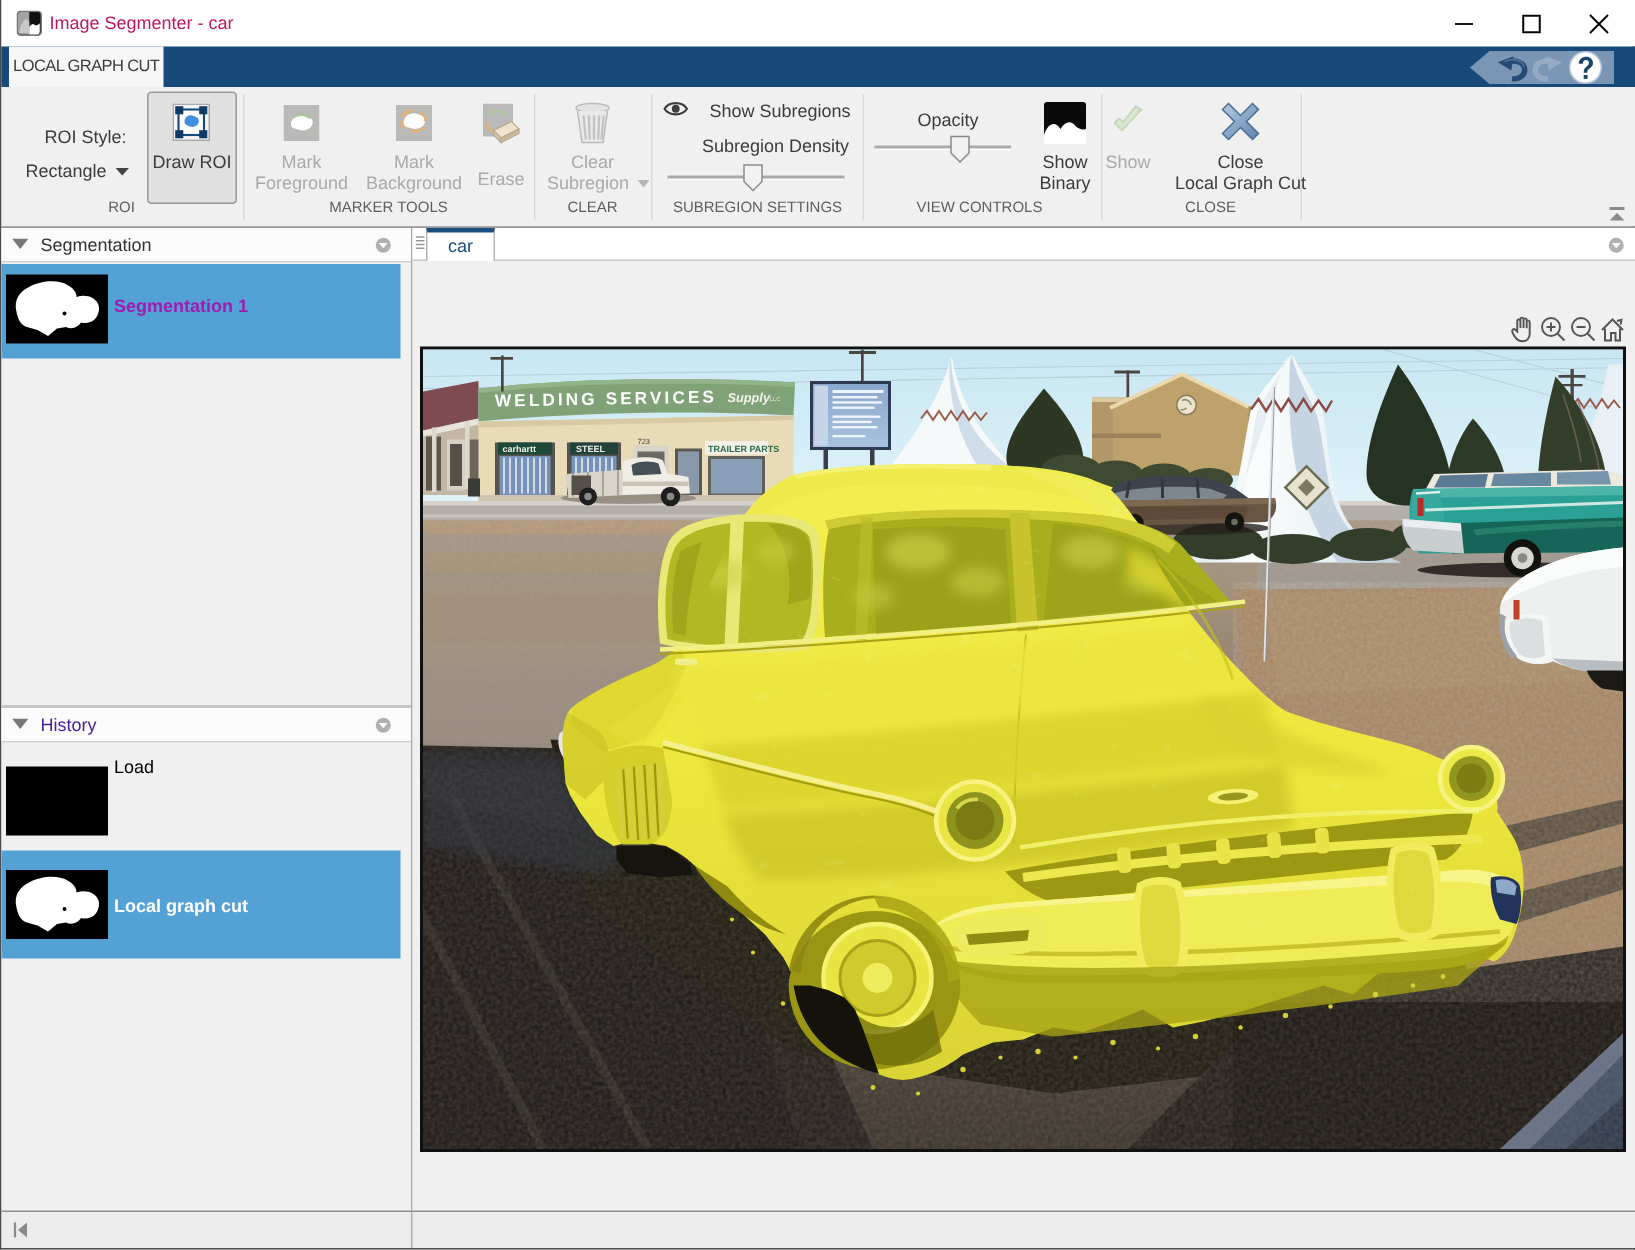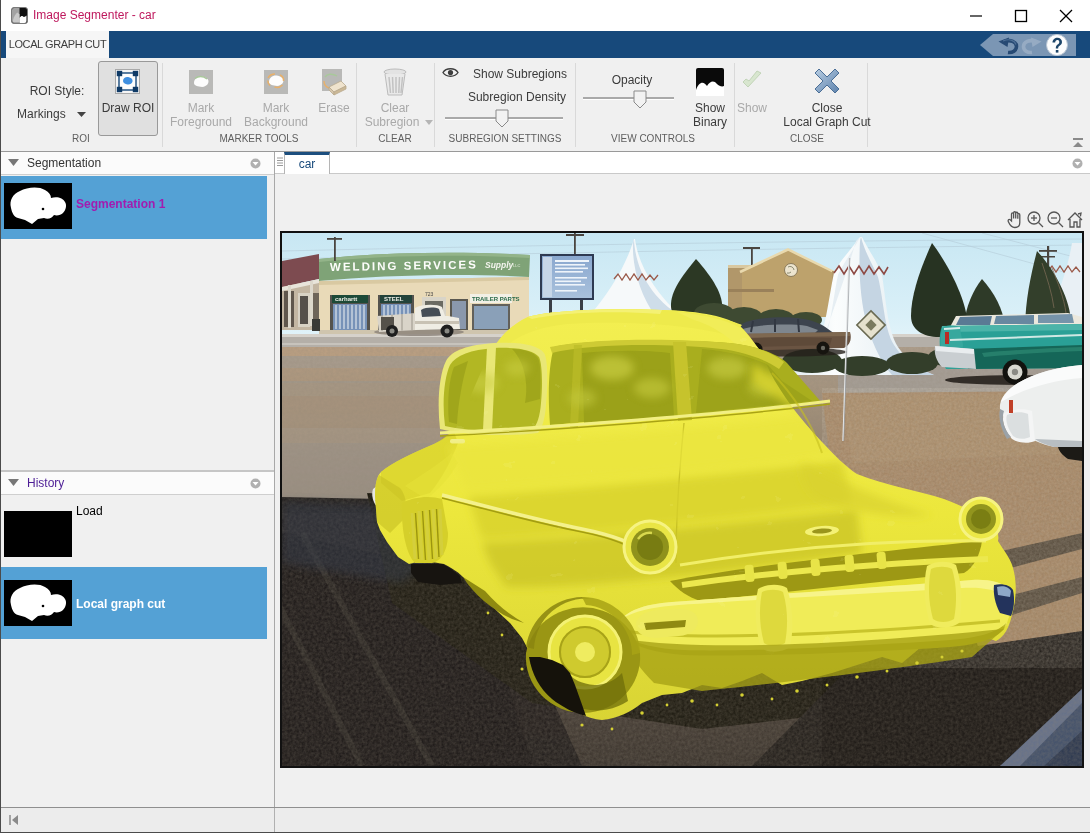--- a/index.html
+++ b/index.html
@@ -96,21 +96,21 @@
   <div class="vsep" style="left:733px"></div>
   <div class="vsep" style="left:866px"></div>
   <div class="glabel" style="left:55px;width:50px">ROI</div>
   <div class="glabel" style="left:185px;width:146px">MARKER TOOLS</div>
   <div class="glabel" style="left:360px;width:68px">CLEAR</div>
   <div class="glabel" style="left:440px;width:128px">SUBREGION SETTINGS</div>
   <div class="glabel" style="left:600px;width:104px">VIEW CONTROLS</div>
   <div class="glabel" style="left:775px;width:62px">CLOSE</div>
 
   <div class="rtext" style="left:26px;top:84px;width:60px;text-align:center">ROI Style:</div>
-  <div class="rtext" style="left:16px;top:107px;width:70px;text-align:left">Markings</div>
+  <div class="rtext" style="left:16px;top:107px;width:70px;text-align:left">Rectangle</div>
   <svg class="abs" style="left:76px;top:112px" width="10" height="6">
       <polygon points="0,0 9,0 4.5,5" fill="#444"></polygon>
     </svg>
   <div class="abs" style="left:97px;top:61px;width:60px;height:75px;background:#e0e0e0;border:1px solid #999;border-radius:3px"></div>
   <div class="rtext" style="left:99px;top:101px;width:56px;">Draw ROI</div>
   <svg class="abs" style="left:114px;top:69px" width="25" height="25" viewBox="0 0 25 25">
     <rect x="0.5" y="0.5" width="24" height="24" fill="#f5f5f5" stroke="#a9a9a9"></rect>
     <rect x="4" y="4" width="17" height="17" fill="#fdfdfd" stroke="#17497b" stroke-width="1.4"></rect>
     <rect x="1.8" y="1.8" width="5.4" height="5.4" fill="#0f3a66"></rect>
       <rect x="17.8" y="1.8" width="5.4" height="5.4" fill="#0f3a66"></rect>
@@ -136,21 +136,21 @@
   <svg class="abs" style="left:320px;top:69px" width="26" height="27" viewBox="0 0 26 27">
     <rect x="1" y="0" width="20" height="22" fill="#b9b9b7"></rect>
     <path d="M4 8 c2-3 7-4 12-1" fill="none" stroke="#a8c89a" stroke-width="1.4"></path>
     <path d="M3 12 c0 3 2 6 5 7" fill="none" stroke="#e8b06a" stroke-width="1.4"></path>
     <g>
       <polygon points="8,18 20,12 25,17 13,23" fill="#efe3cd" stroke="#b9a98e" stroke-width="0.8"></polygon>
       <polygon points="8,18 13,23 13,26 8,21" fill="#d6c6ac" stroke="#b9a98e" stroke-width="0.8"></polygon>
       <polygon points="13,23 25,17 25,20 13,26" fill="#cbb896" stroke="#b9a98e" stroke-width="0.8"></polygon>
     </g>
   </svg>
-  <div class="rtext rdis" style="left:305px;top:101px;width:56px">Erase</div>
+  <div class="rtext rdis" style="left:305px;top:112px;width:56px">Erase</div>
 
   <svg class="abs" style="left:381px;top:68px" width="26" height="28" viewBox="0 0 26 28">
     <ellipse cx="13" cy="4" rx="11" ry="3" fill="#e3e3e3" stroke="#bbb"></ellipse>
     <path d="M3 6 L6 27 L20 27 L23 6" fill="#e9e9e9" stroke="#bbb"></path>
     <g stroke="#c2c2c2" stroke-width="1.5">
       <line x1="7" y1="9" x2="8.5" y2="25"></line>
         <line x1="10.5" y1="9" x2="11.2" y2="25"></line>
       <line x1="14" y1="9" x2="14" y2="25"></line>
         <line x1="17.5" y1="9" x2="16.8" y2="25"></line>
       <line x1="20.5" y1="9" x2="19" y2="25"></line>

